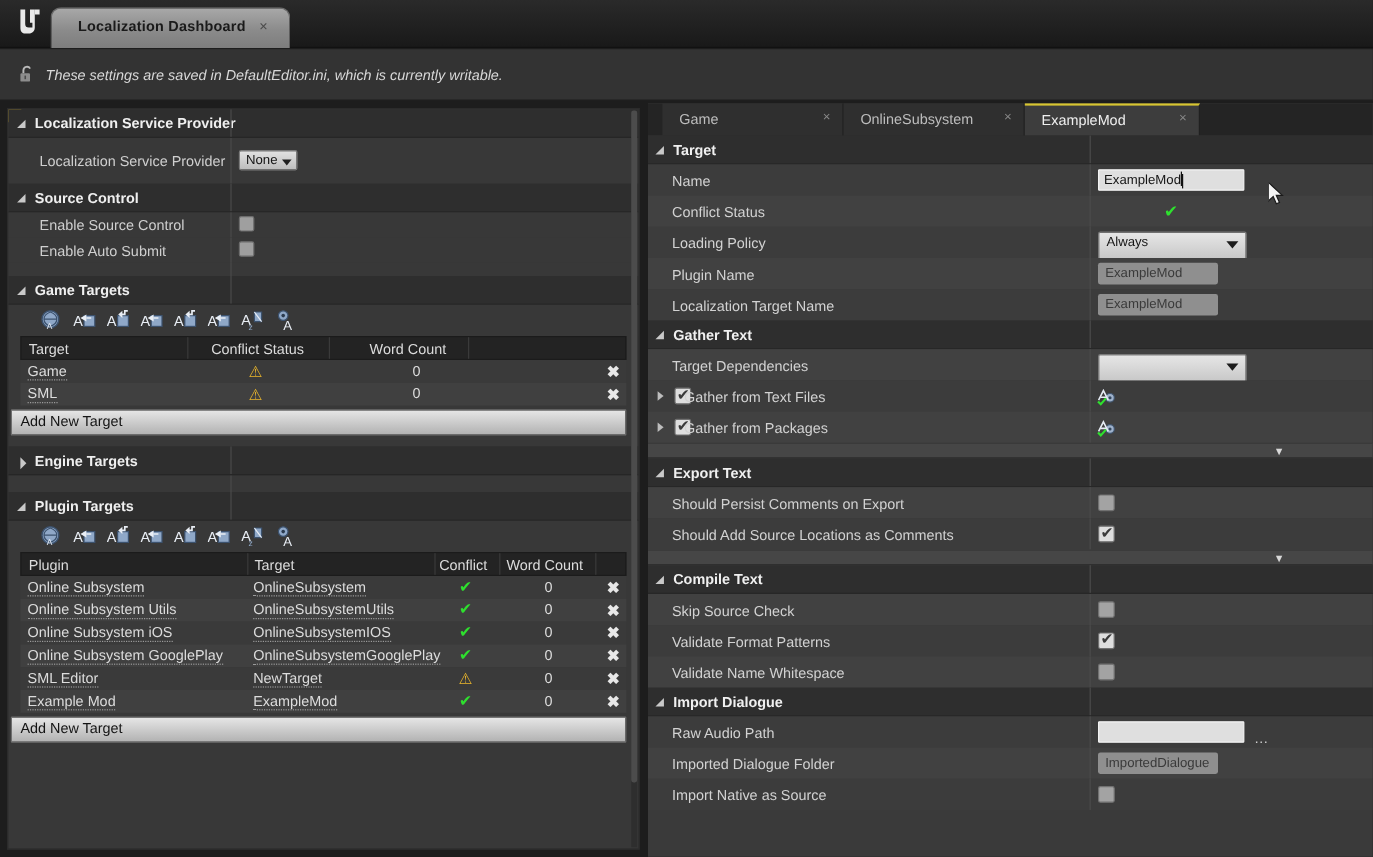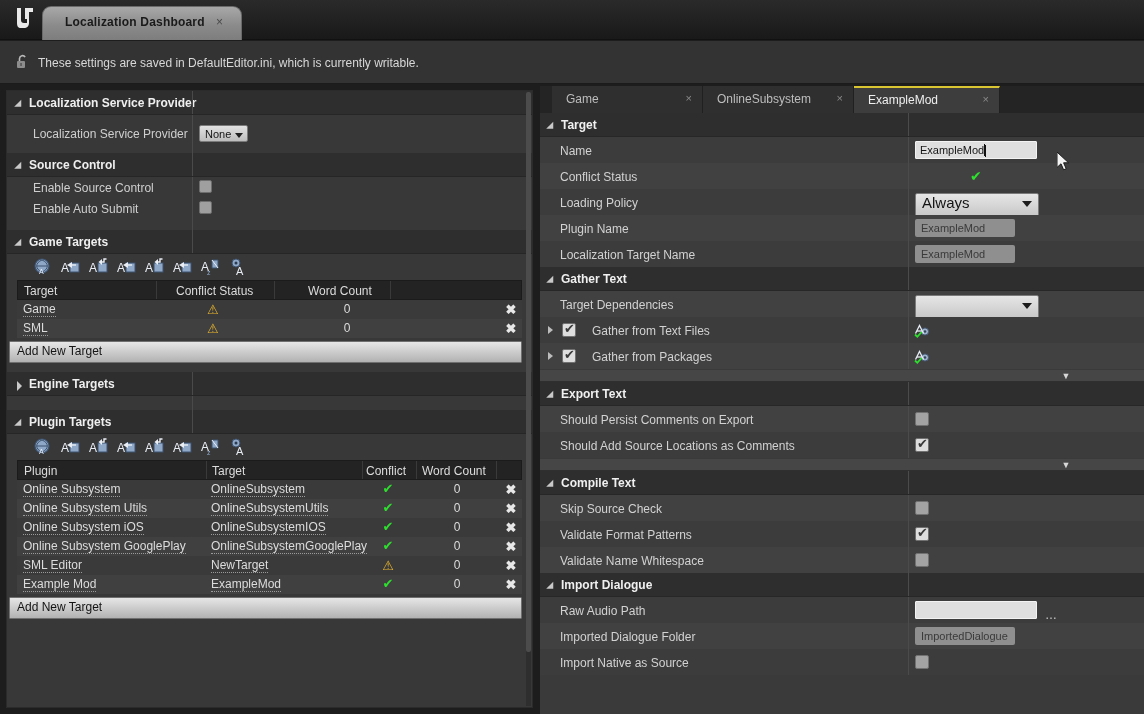--- a/index.html
+++ b/index.html
@@ -38,21 +38,21 @@
   }
 
   
   .notice{
     position:absolute; left:0; top:41px; width:1144px; height:43px;
     background:#333333; border-bottom:1px solid #1b1b1b;
   }
   .notice .ico{
     position:absolute; left:14px; top:12px; width:18px; height:18px;
   }
-  .notice .txt{ position:absolute; left:38px; top:15px; font-size:12px; color:#d8d8d8; }
+  .notice .txt{ position:absolute; left:38px; top:15px; font-size:12px; color:#d8d8d8;font-style:italic; }
 
   
   .leftpanel{
     position:absolute; left:6px; top:90px; width:527px; height:618px;
     background:#383838; border:1px solid #2b2b2b; overflow:hidden;
   }
   .gold-corner{
     position:absolute; left:0; top:0; width:0; height:0;
     border-left:11px solid #c8a42a; border-bottom:11px solid transparent;
   }
@@ -181,42 +181,42 @@
     content:""; position:absolute; left:auto; top:3px; width:1px; height:12px; background:#111;
   }
   .readonly{
     display:inline-block; min-width:100px; height:18px; padding:1px 6px 0 6px;
     background:#8f8f8f; color:#3a3a3a; font-size:11px; line-height:17px; border-radius:2px;
   }
   .combo2{
     display:inline-block; width:124px; height:34px; padding:0 18px 0 6px;
     background:linear-gradient(180deg,#e6e6e6 0%,#b9b9b9 100%);
     border:1px solid #7a7a7a; border-radius:2px;
-    color:#141414; font-size:15px; line-height:17px; position:relative;
+    color:#141414; font-size:11px; line-height:17px; position:relative;
   }
   .combo2:after{
     content:""; position:absolute; right:6px; top:7px;
     border-left:5px solid transparent; border-right:5px solid transparent;
     border-top:6px solid #1c1c1c;
   }
   .rcbx{
     display:inline-block; width:14px; height:14px; border-radius:2px;
     background:#a3a3a3; border:1px solid #717171; position:relative;
   }
   .rcbx.checked{ background:#dedede; }
   .rcbx.checked:after{
     content:"\2714"; position:absolute; left:1px; top:-3px; font-size:13px; color:#3a3a3a;
   }
 
   .treearrow{
     position:absolute; left:8px; top:9px; width:0;height:0;
     border-left:5px solid #bdbdbd; border-top:4px solid transparent; border-bottom:4px solid transparent;
   }
   .inline-cbx{ position:absolute; left:22px; top:6px; }
-  .inline-lbl{ position:absolute; left:52px; top:7px; font-size:12px; color:#d2d2d2; }
+  .inline-lbl{ position:absolute; left:30px; top:7px; font-size:12px; color:#d2d2d2; }
 
   .expander{
     position:relative; height:13px; background:#464646; border-top:1px solid #3a3a3a; border-bottom:1px solid #2f2f2f;
   }
   .expander .chev{
     position:absolute; left:518px; top:2px; width:16px; height:9px; color:#d8d8d8;
     font-size:9px; text-align:center; line-height:9px;
   }
   .dots{
     position:absolute; left:505px; top:11px; color:#cfcfcf; font-size:12px; letter-spacing:1px;

